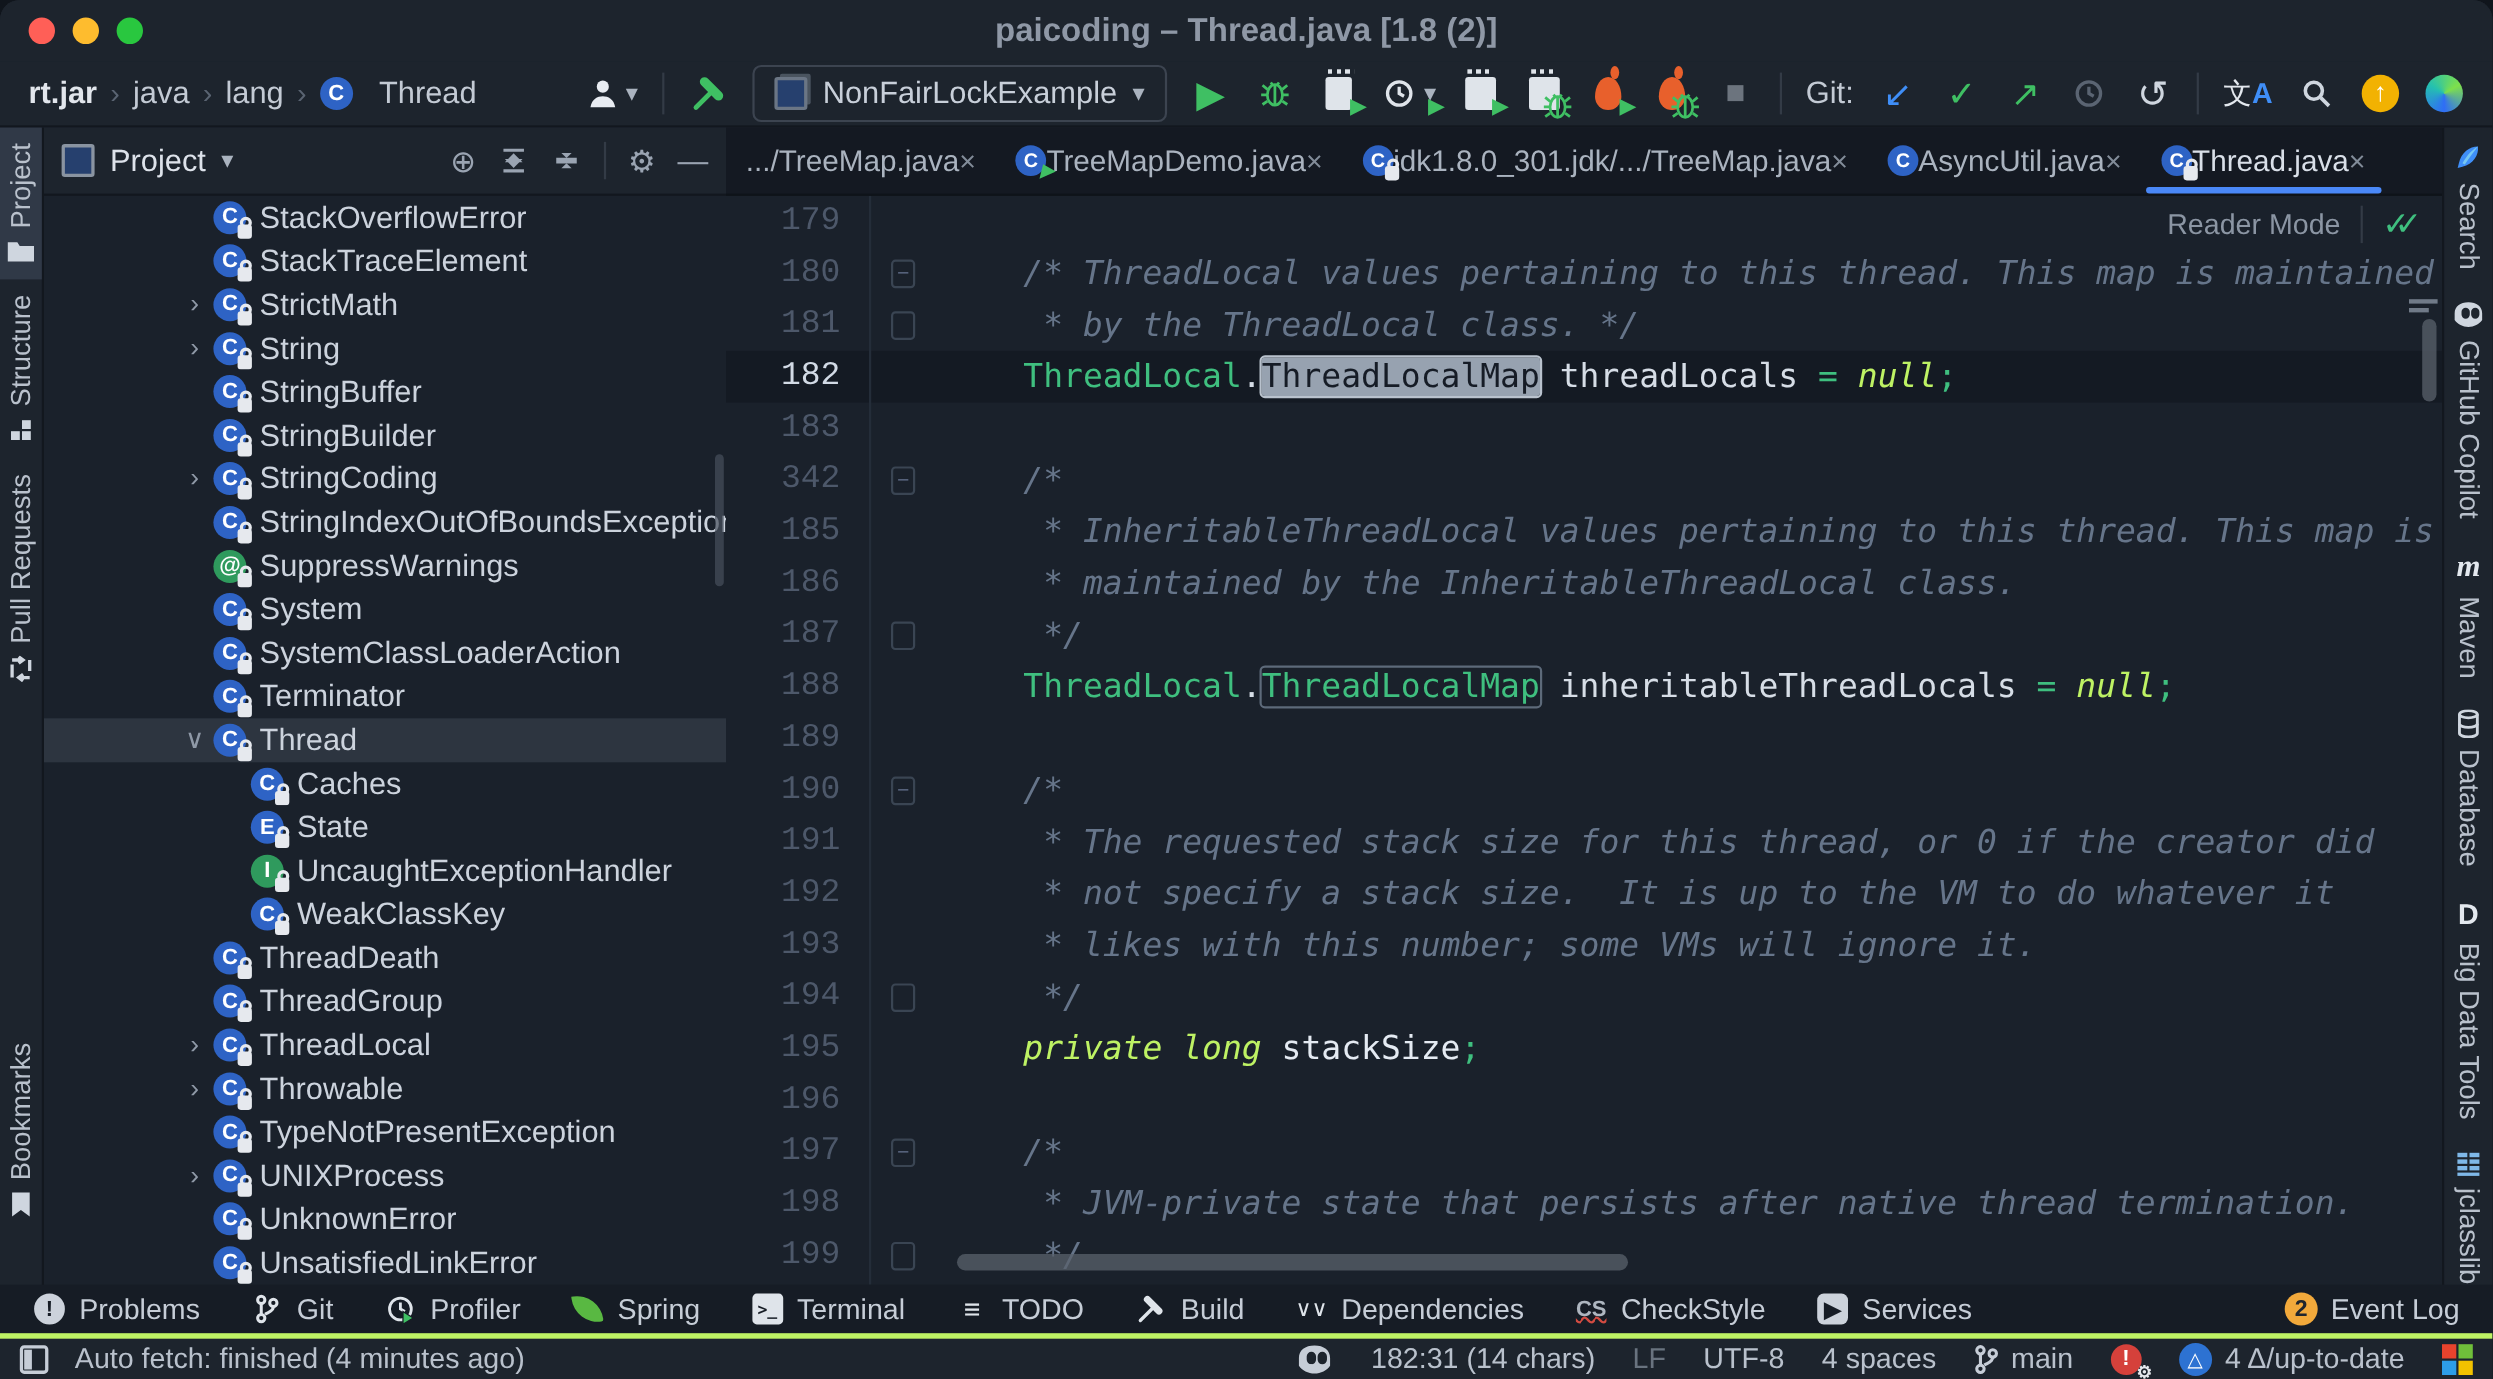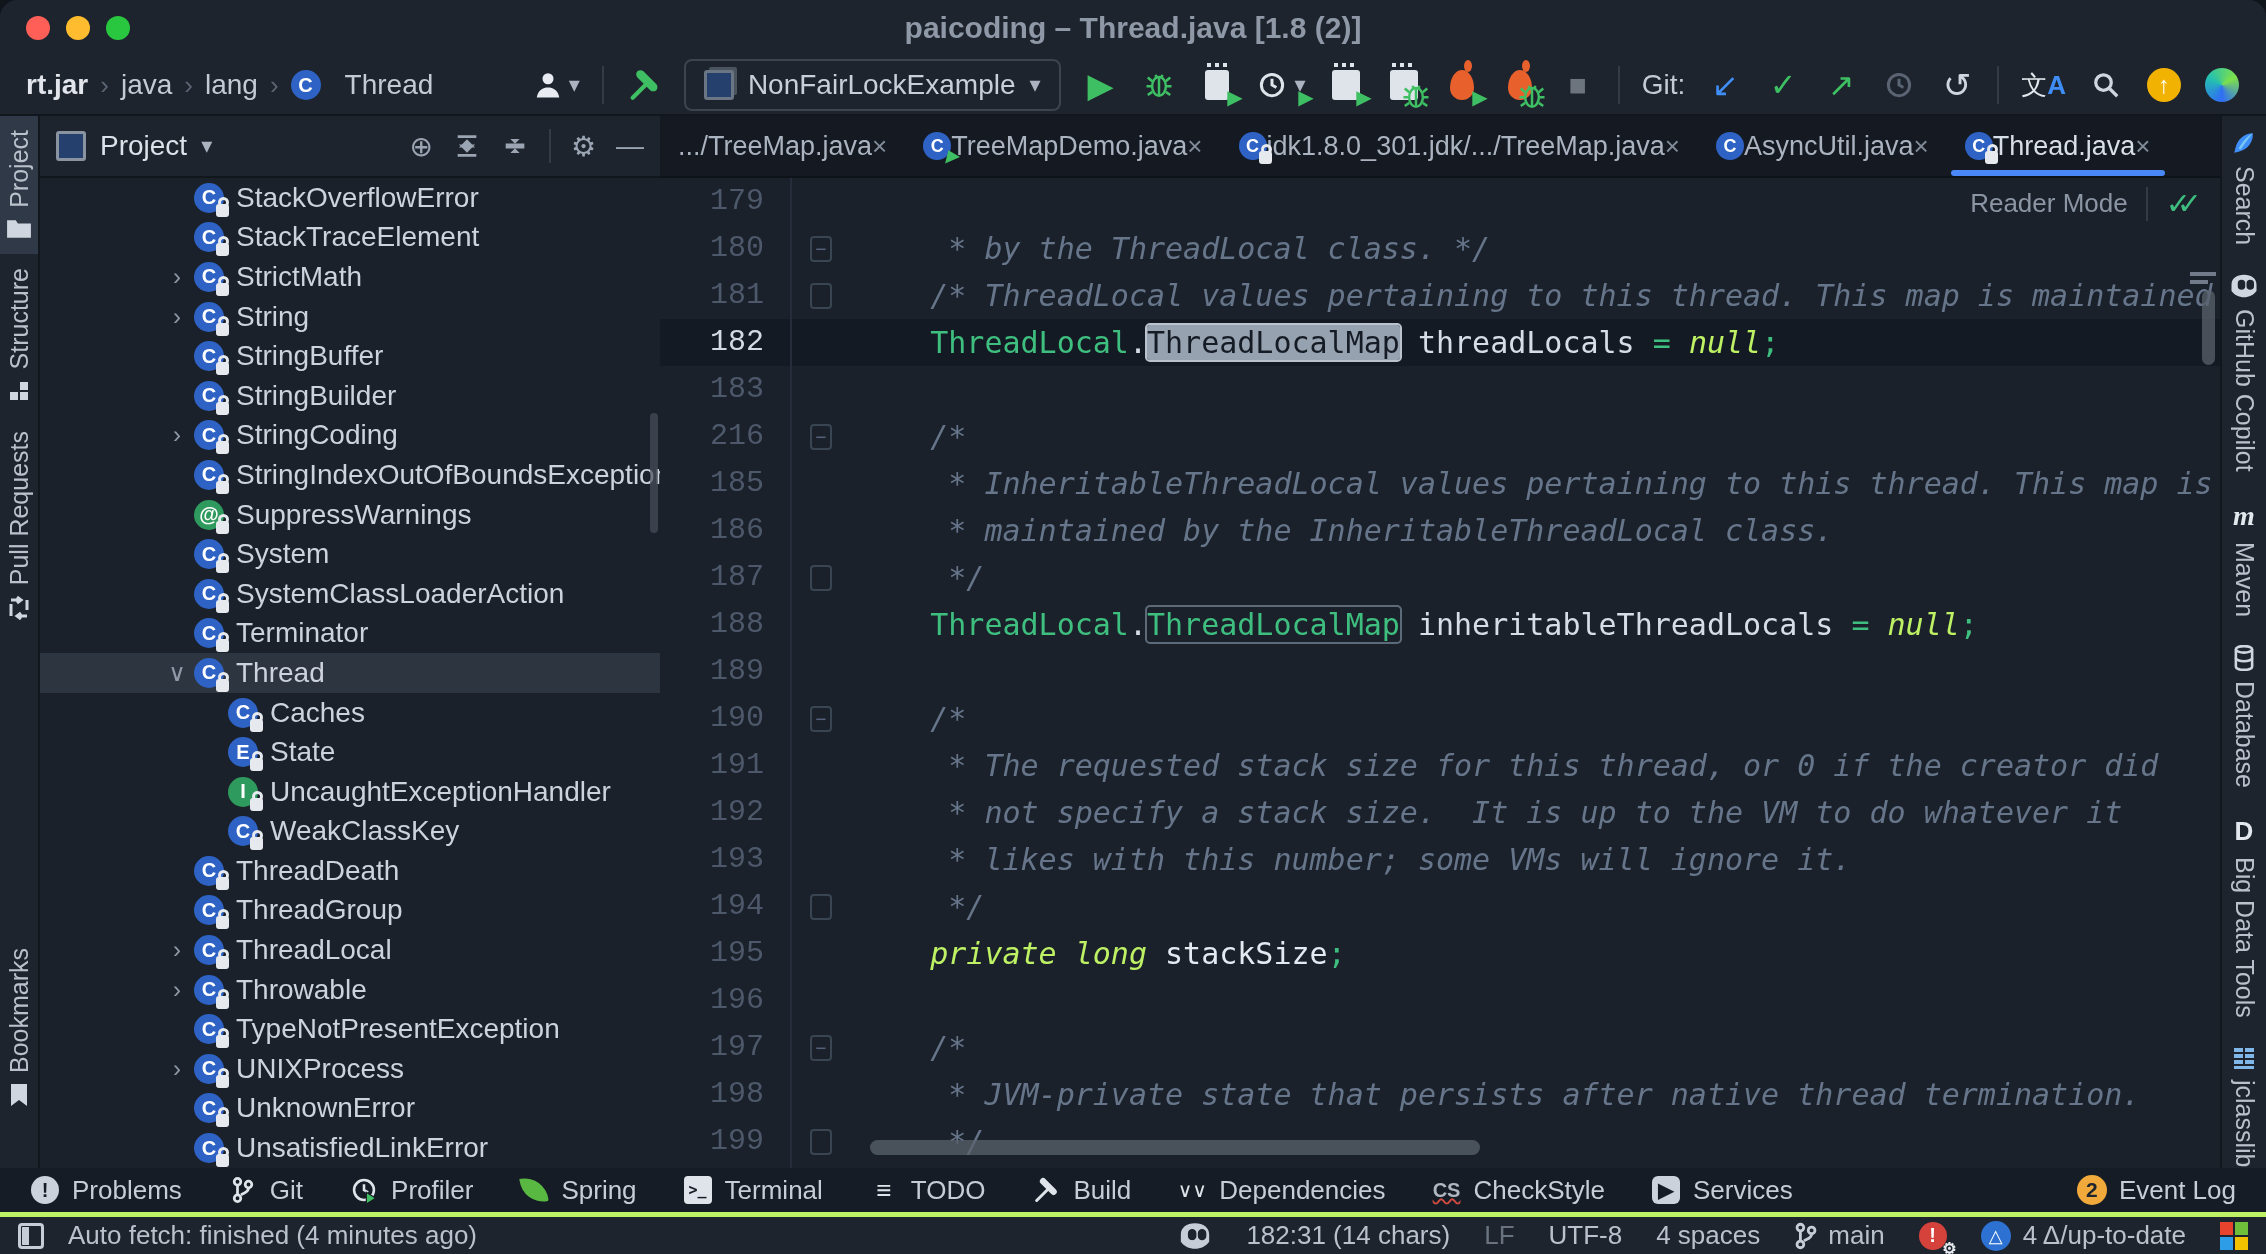--- a/index.html
+++ b/index.html
@@ -559,21 +559,21 @@
         </div>
       </div>
     <div class="content" id="content">
       <div class="curline" id="curline" style="top: 141px;"></div>
       <div class="gutter" id="gutter">
           <div class="gnum">179</div>
           <div class="gnum">180</div>
           <div class="gnum">181</div>
           <div class="gnum cur">182</div>
           <div class="gnum">183</div>
-          <div class="gnum">216</div>
+          <div class="gnum">342</div>
           <div class="gnum">185</div>
           <div class="gnum">186</div>
           <div class="gnum">187</div>
           <div class="gnum">188</div>
           <div class="gnum">189</div>
           <div class="gnum">190</div>
           <div class="gnum">191</div>
           <div class="gnum">192</div>
           <div class="gnum">193</div>
           <div class="gnum">194</div>
@@ -618,22 +618,22 @@
           <div class="fold">
             <span>−</span>
           </div>
           <div class="fold"></div>
           <div class="fold">
             <span></span>
           </div>
         </div>
       <div class="codecol" id="codecol">
           <div class="cline"></div>
+          <div class="cline"><span class="tk-id">    </span><span class="tk-cm">/* ThreadLocal values pertaining to this thread. This map is maintained</span></div>
           <div class="cline"><span class="tk-id">     </span><span class="tk-cm">* by the ThreadLocal class. */</span></div>
-          <div class="cline"><span class="tk-id">    </span><span class="tk-cm">/* ThreadLocal values pertaining to this thread. This map is maintained</span></div>
           <div class="cline"><span class="tk-id">    </span><span class="tk-cls">ThreadLocal</span><span class="tk-id">.</span><span class="tk-sel">ThreadLocalMap</span><span class="tk-id"> </span><span class="tk-id">threadLocals</span><span class="tk-id"> </span><span class="tk-op">=</span><span class="tk-id"> </span><span class="tk-kw">null</span><span class="tk-op">;</span></div>
           <div class="cline"></div>
           <div class="cline"><span class="tk-id">    </span><span class="tk-cm">/*</span></div>
           <div class="cline"><span class="tk-id">     </span><span class="tk-cm">* InheritableThreadLocal values pertaining to this thread. This map is</span></div>
           <div class="cline"><span class="tk-id">     </span><span class="tk-cm">* maintained by the InheritableThreadLocal class.</span></div>
           <div class="cline"><span class="tk-id">     </span><span class="tk-cm">*/</span></div>
           <div class="cline"><span class="tk-id">    </span><span class="tk-cls">ThreadLocal</span><span class="tk-id">.</span><span class="tk-box">ThreadLocalMap</span><span class="tk-id"> </span><span class="tk-id">inheritableThreadLocals</span><span class="tk-id"> </span><span class="tk-op">=</span><span class="tk-id"> </span><span class="tk-kw">null</span><span class="tk-op">;</span></div>
           <div class="cline"></div>
           <div class="cline"><span class="tk-id">    </span><span class="tk-cm">/*</span></div>
           <div class="cline"><span class="tk-id">     </span><span class="tk-cm">* The requested stack size for this thread, or 0 if the creator did</span></div>

